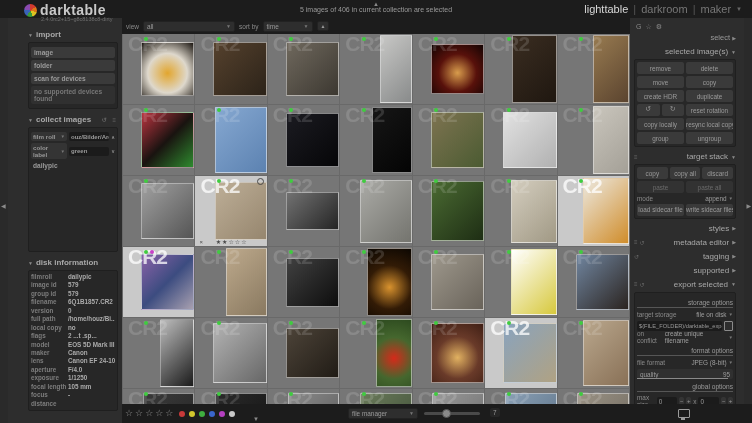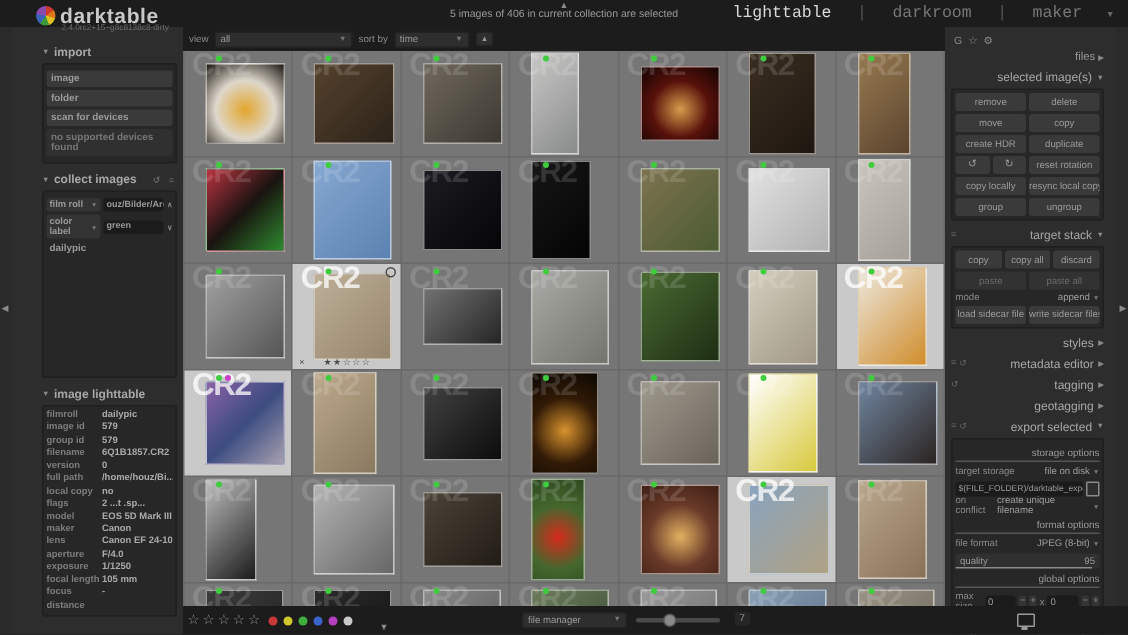--- a/index.html
+++ b/index.html
@@ -8,38 +8,38 @@
   
   .topbar{position:absolute;top:0;left:0;right:0;height:18px;background:#1c1c1c;z-index:5;text-align:center;}
   .logo{position:absolute;left:24px;top:2px;display:flex;flex-direction:column;}
   .logorow{display:flex;align-items:center;gap:3px;}
   .pinwheel{width:13px;height:13px;border-radius:50%;
     background:conic-gradient(#d23a2e 0 55deg,#e07818 55deg 105deg,#ddc422 105deg 160deg,#3a9a3a 160deg 215deg,#3a62b8 215deg 280deg,#8a4ab0 280deg 360deg);}
   .logoname{font-size:14px;font-weight:bold;color:#c8c8c8;letter-spacing:.4px;}
   .version{font-size:5.5px;color:#6e6e6e;margin-left:17px;margin-top:-2px;white-space:nowrap;}
   .status{position:absolute;left:50%;transform:translateX(-50%);top:6px;font-size:7px;color:#9a9a9a;white-space:nowrap;}
   .collapse{position:absolute;color:#8a8a8a;font-size:6px;line-height:6px;z-index:9;cursor:pointer;}
-  .views{position:absolute;right:10px;top:3px;font-size:11px;color:#777;display:flex;gap:17px;align-items:center;font-family:Liberation Mono, monospace;}
+  .views{position:absolute;right:10px;top:3px;font-size:11px;color:#777;display:flex;gap:5px;align-items:center;}
   .views .active{color:#d8d8d8;}
   .views .sep{color:#555;}
   .views .varr{font-size:6px;color:#666;}
   
   .main{position:absolute;top:18px;left:0;right:0;bottom:0;display:flex;}
   .strip{width:8px;background:#2a2a2a;}
   .panel{width:114px;background:#2d2d2d;box-sizing:border-box;position:relative;}
   .panel.left{padding:6px 4px 0 20px;font-weight:bold;}
   .panel.right{padding:4px 8px 0 4px;}
   .center{width:508px;display:flex;flex-direction:column;}
   .viewbar{height:16px;background:#1c1c1c;display:flex;align-items:center;gap:4px;padding:0 4px;font-size:6.5px;color:#8a8a8a;}
   .vsel{background:#2e2e2e;border:1px solid #222;border-radius:2px;display:flex;justify-content:space-between;align-items:center;padding:1px 3px;color:#9a9a9a;}
   .vsel .arr{font-size:5px;color:#777;margin-left:4px;}
   .sqbtn{background:#2e2e2e;border:1px solid #222;border-radius:2px;font-size:5px;color:#999;padding:1px 3px;}
   
   .grid{height:370px;background:#696969;display:grid;grid-template-columns:repeat(7,1fr);grid-auto-rows:70px;gap:1px;overflow:hidden;padding:0 1px;box-sizing:border-box;}
-  .cell{background:#767676;position:relative;display:flex;align-items:center;justify-content:flex-start;overflow:hidden;padding-left:14px;}
+  .cell{background:#767676;position:relative;display:flex;align-items:center;justify-content:flex-end;overflow:hidden;padding-left:14px;}
   .cell.sel{background:#c9c9c9;}
   .wm{position:absolute;top:-2px;left:5px;font-size:21px;font-weight:bold;color:rgba(255,255,255,.14);letter-spacing:-1px;}
   .cell.sel .wm{color:rgba(255,255,255,.75);}
   .thumb{border:1px solid rgba(240,240,240,.55);box-sizing:border-box;}
   .dot{position:absolute;top:3px;width:4px;height:4px;border-radius:50%;}
   .circ{position:absolute;top:2px;right:3px;width:5px;height:5px;border:1px solid #4a4a4a;border-radius:50%;}
   .ovl{position:absolute;bottom:1px;left:0;right:0;display:flex;justify-content:center;gap:1px;font-size:6px;color:#4a4a4a;line-height:6px;}
   .rej{position:absolute;bottom:1px;left:4px;font-size:6px;color:#4a4a4a;line-height:6px;}
   
   .hdr{display:flex;align-items:center;gap:3px;font-size:8px;color:#a8a8a8;margin:6px 0 3px;}
@@ -161,21 +161,21 @@
             <span class="cuparr">∨</span>
           </div>
           <div class="clist">
             <div>dailypic</div>
           </div>
         </div>
 
 
       <div class="hdr">
         <span class="tri">▼</span>
-        <span>image lighttable</span>
+        <span>disk information</span>
       </div>
       <div class="box" id="info-box">
           <div class="irow">
             <span class="ilab">filmroll</span>
             <span class="ival">dailypic</span>
           </div>
           <div class="irow">
             <span class="ilab">image id</span>
             <span class="ival">579</span>
           </div>
@@ -469,21 +469,21 @@
             <div class="wm">CR2</div>
             <div class="thumb" style="width: 90%; height: 90%; background: linear-gradient(135deg, rgb(154, 146, 132), rgb(105, 99, 90));"></div>
             <div class="dot" style="background: rgb(63, 204, 63); left: calc(30% + 0px);"></div>
           </div>
         </div>
     </div>
 
     <div class="panel right">
       <div class="ovicons" id="ovicons"><span>G</span><span>☆</span><span>⚙</span></div>
       <div class="selhdr">
-        <span>files</span>
+        <span>select</span>
         <span style="font-size:5px;color:#8a8a8a;"> ▶</span>
       </div>
 
       <div class="rhdr">
         <span class="ttl">selected image(s)</span>
         <span class="tri">▼</span>
       </div>
       <div class="box" id="selimg-box">
           <div class="bgrid2">
             <div class="btn">remove</div>
@@ -538,21 +538,21 @@
         <span class="hic">↺</span>
         <span class="ttl">metadata editor</span>
         <span class="tri">▶</span>
       </div>
       <div class="rhdr">
         <span class="hic">↺</span>
         <span class="ttl">tagging</span>
         <span class="tri">▶</span>
       </div>
       <div class="rhdr">
-        <span class="ttl">geotagging</span>
+        <span class="ttl">supported</span>
         <span class="tri">▶</span>
       </div>
       <div class="rhdr">
         <span class="hic">≡</span>
         <span class="hic">↺</span>
         <span class="ttl">export selected</span>
         <span class="tri">▼</span>
       </div>
       <div class="box" id="export-box">
           <div class="xhead">storage options</div>

